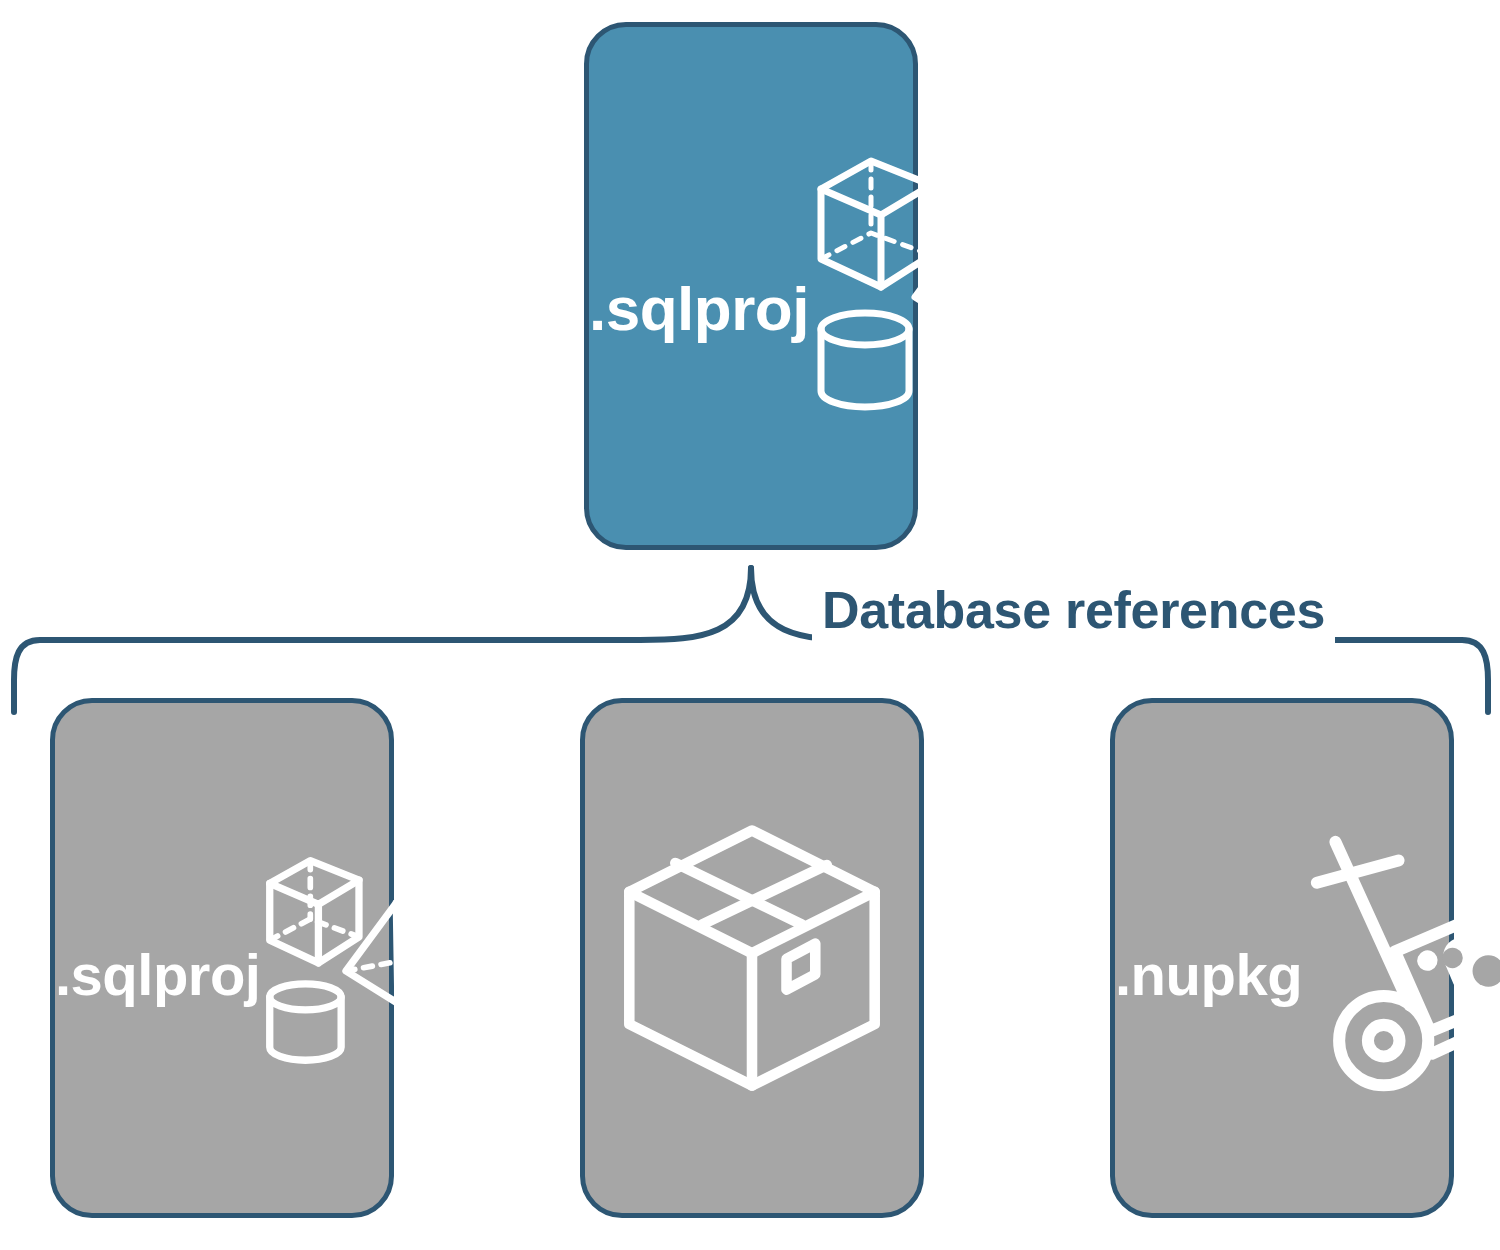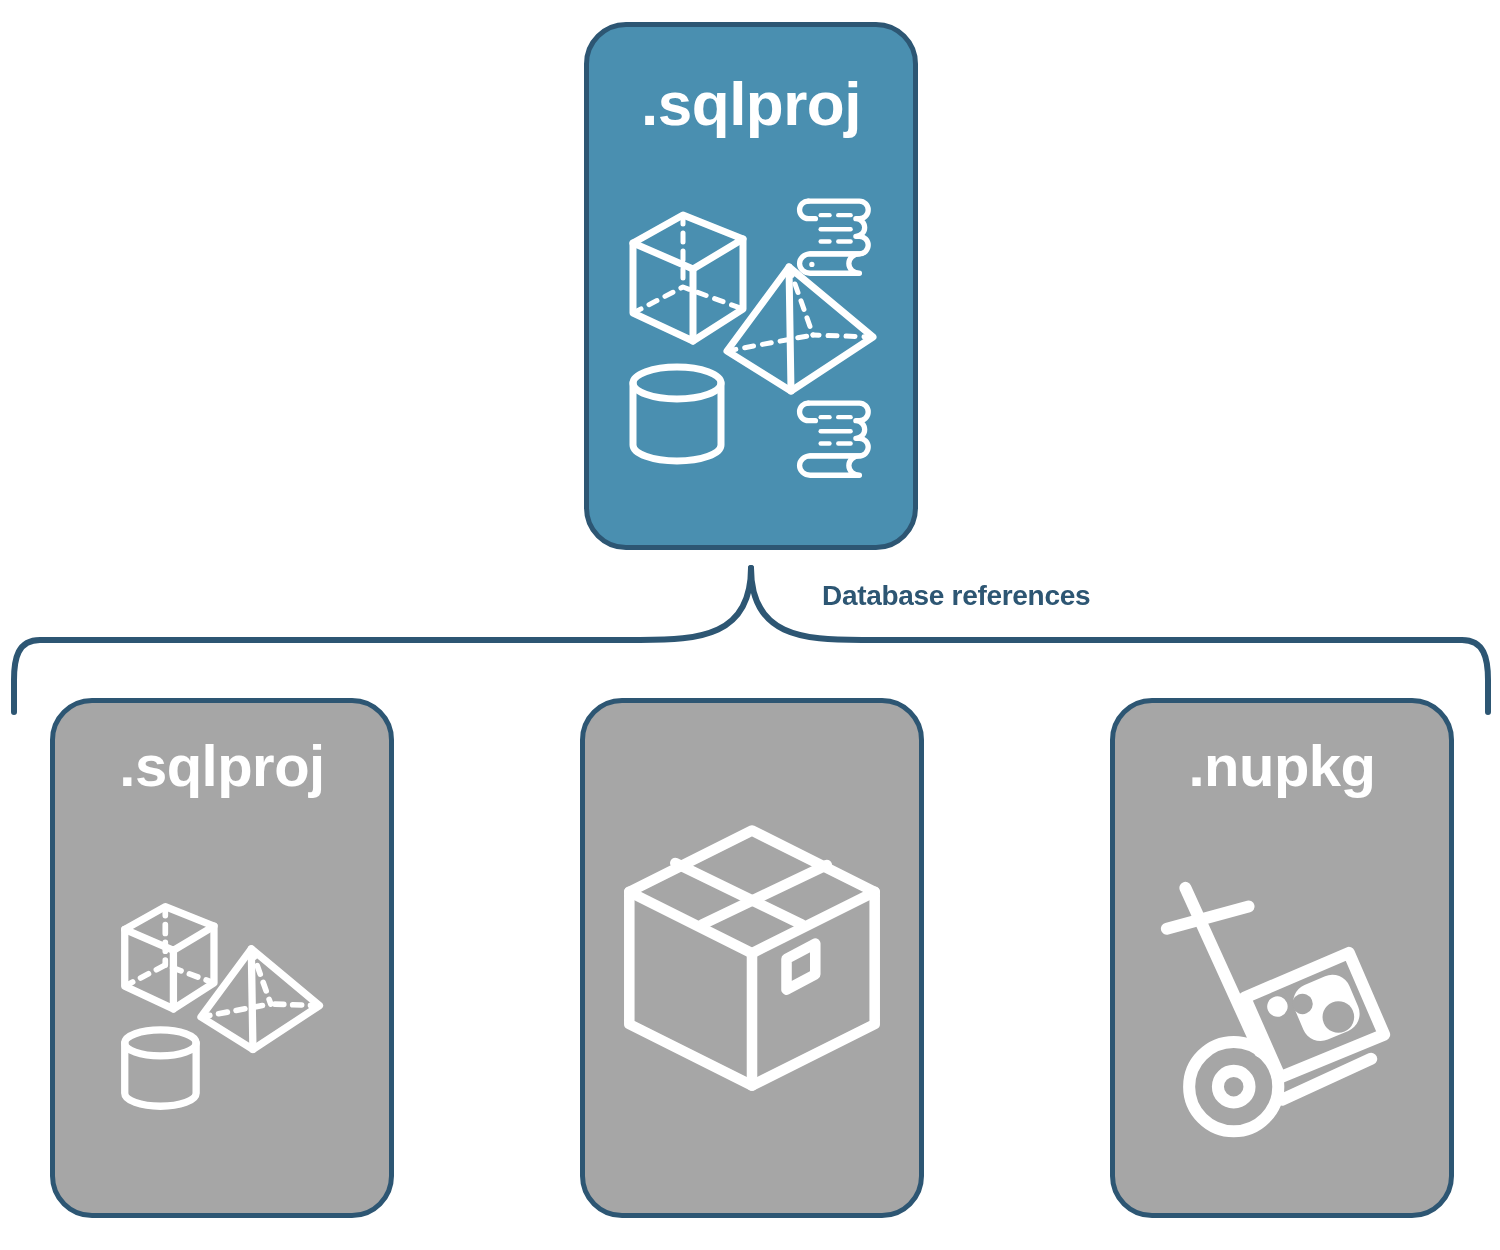--- a/index.html
+++ b/index.html
@@ -18,21 +18,21 @@
     overflow: hidden;
   }
 
   
   .card {
     position: absolute;
     box-sizing: border-box;
     border: 5px solid #2D5673;
     border-radius: 42px;
     display: flex;
-    flex-direction: column;
+    flex-direction: row;
     align-items: center;
   }
   .card.primary {
     background: #4A8FB0;
   }
   .card.secondary {
     background: #A6A6A6;
   }
   .card-title {
     color: #ffffff;
@@ -93,21 +93,21 @@
     width: 1500px;
     height: 180px;
     pointer-events: none;
   }
 
   
   #connector-label {
     position: absolute;
     left: 812px;
     top: 578px;
-    font-size: 28px;
+    font-size: 52px;
     font-weight: bold;
     color: #2D5673;
     letter-spacing: -0.3px;
     background: #ffffff;
     padding: 2px 10px 4px 10px;
     white-space: nowrap;
     user-select: none;
   }
 </style>
 </head>

